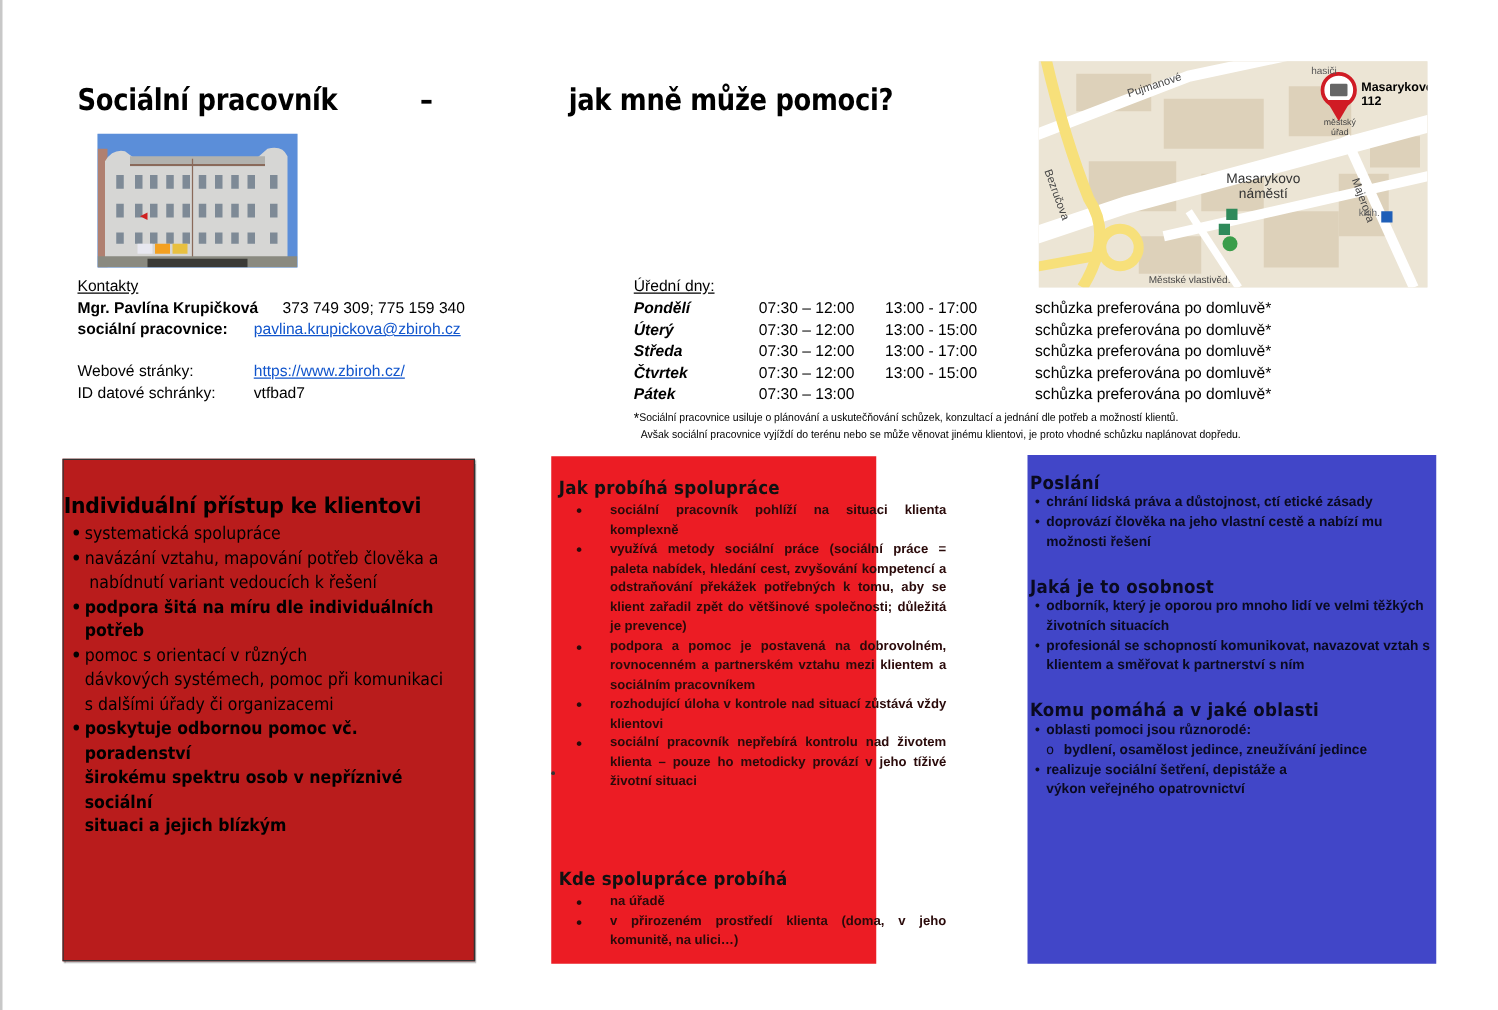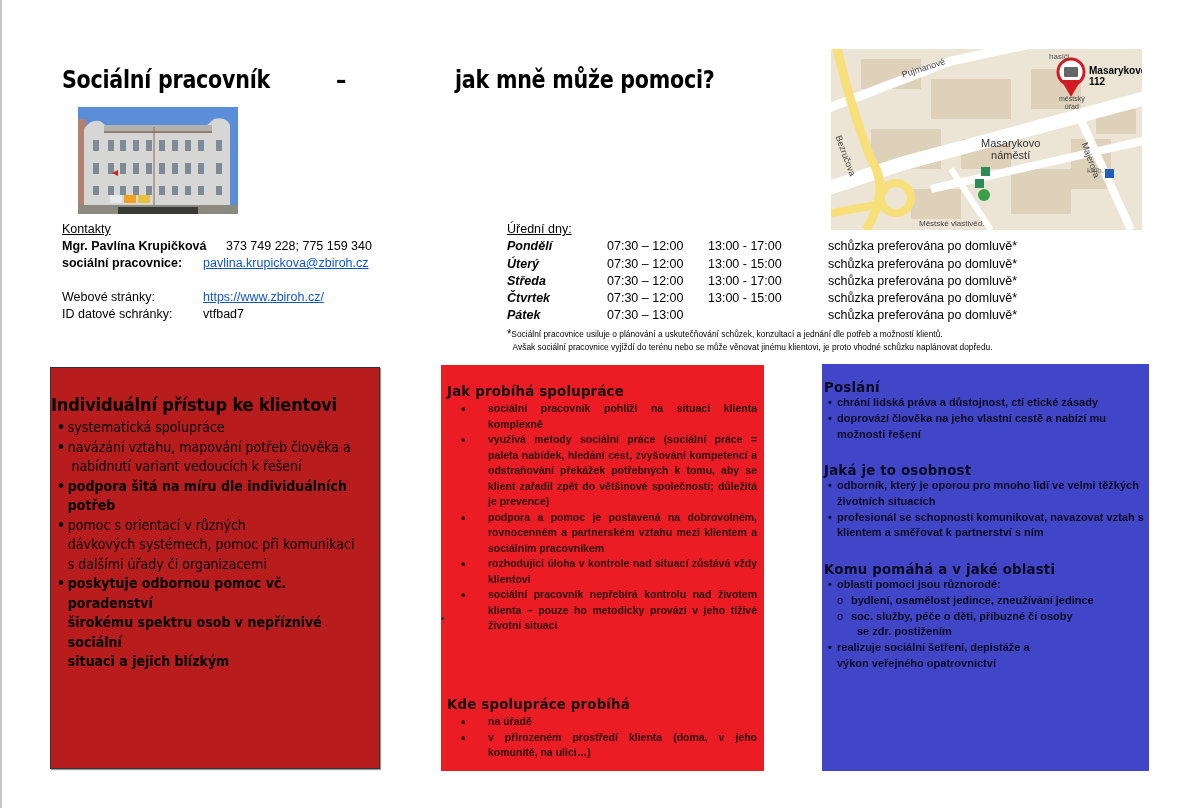--- a/index.html
+++ b/index.html
@@ -29,21 +29,21 @@
   .hours .d { position: absolute; left: 0; font-weight: bold; font-style: italic; }
   .hours .t1 { position: absolute; left: 100px; }
   .hours .t2 { position: absolute; left: 201px; }
   .hours .n { position: absolute; left: 321px; }
 
   .footnote { position: absolute; left: 507px; top: 328px; font-size: 9px; line-height: 13px; white-space: nowrap; transform: scaleX(0.93); transform-origin: left top; }
   .footnote .star { font-size: 12px; vertical-align: -1px; }
   .footnote .l2 { padding-left: 6px; }
 
   .box-white { position: absolute; left: 50px; top: 367px; width: 330px; height: 402px; border: 1.5px solid #333; box-shadow: 1px 1px 1px #999; background: #b91c1c; }
-  .box-red { position: absolute; left: 441px; top: 365px; width: 323px; height: 406px; background: #ec1c24; }
+  .box-red { position: absolute; left: 441px; top: 365px; width: 260px; height: 406px; background: #ec1c24; }
   .box-blue { position: absolute; left: 822px; top: 364px; width: 327px; height: 407px; background: #4146c8; }
 
   .box-white h2 { position: absolute; left: 0; top: 27px; font-size: 17.5px; font-weight: bold; white-space: nowrap; font-family: "DejaVu Sans", sans-serif; transform: scaleX(0.93); transform-origin: left top; letter-spacing: -0.2px; }
   .wlist { position: absolute; left: 6px; top: 50px; font-size: 14px; line-height: 19.5px; list-style: none; font-family: "DejaVu Sans", sans-serif; transform: scaleX(0.9); transform-origin: left top; width: 350px; }
   .wlist li { position: relative; padding-left: 12px; }
   .wlist li::before { content: "•"; position: absolute; left: 0; top: 0; font-weight: bold; }
   .wlist li.bold { font-weight: bold; }
 
   .box-red h3 { font-size: 14.5px; font-weight: bold; color: #111; white-space: nowrap; font-family: "DejaVu Sans", sans-serif; transform: scaleX(0.92); transform-origin: left top; letter-spacing: 0.2px; }
   .rsec { position: absolute; left: 6px; width: 310px; }
@@ -167,21 +167,21 @@
       <div>úřad</div>
   </div>
   <div style="position:absolute;left:256px;top:117px;font-size:8px;color:#666;">knih.</div>
   <div style="position:absolute;left:88px;top:170px;font-size:8px;color:#444;">Městské vlastivěd.</div>
 </div>
 
 <div class="contacts">
   <div class="row"><span class="u">Kontakty</span></div>
   <div class="row">
     <span class="b">Mgr. Pavlína Krupičková</span>
-    <span class="c2b">373 749 228; 775 159 340</span>
+    <span class="c2b">373 749 309; 775 159 340</span>
   </div>
   <div class="row">
     <span class="b">sociální pracovnice:</span>
     <a class="c2 link">pavlina.krupickova@zbiroh.cz</a>
   </div>
   <div class="row"></div>
   <div class="row">
     <span>Webové stránky:</span>
     <a class="c2 link">https://www.zbiroh.cz/</a>
   </div>
@@ -275,17 +275,16 @@
     <ul class="blist">
       <li>odborník, který je oporou pro mnoho lidí ve velmi těžkých životních situacích</li>
       <li>profesionál se schopností komunikovat, navazovat vztah s klientem a směřovat k partnerství s ním</li>
     </ul>
   </div>
   <div class="bsec" style="top:197px;">
     <h3>Komu pomáhá a v jaké oblasti</h3>
     <ul class="blist">
       <li><span>oblasti pomoci jsou různorodé:</span></li>
       <li class="sub"><span>bydlení, osamělost jedince, zneužívání jedince</span></li>
-      <li class="sub"><span>soc. služby, péče o děti, příbuzné či osoby</span><br><span style="padding-left:6px">se zdr. postižením</span></li>
       <li><span>realizuje sociální šetření, depistáže a</span><br><span>výkon veřejného opatrovnictví</span></li>
     </ul>
   </div>
 </div>
 
 </body></html>

